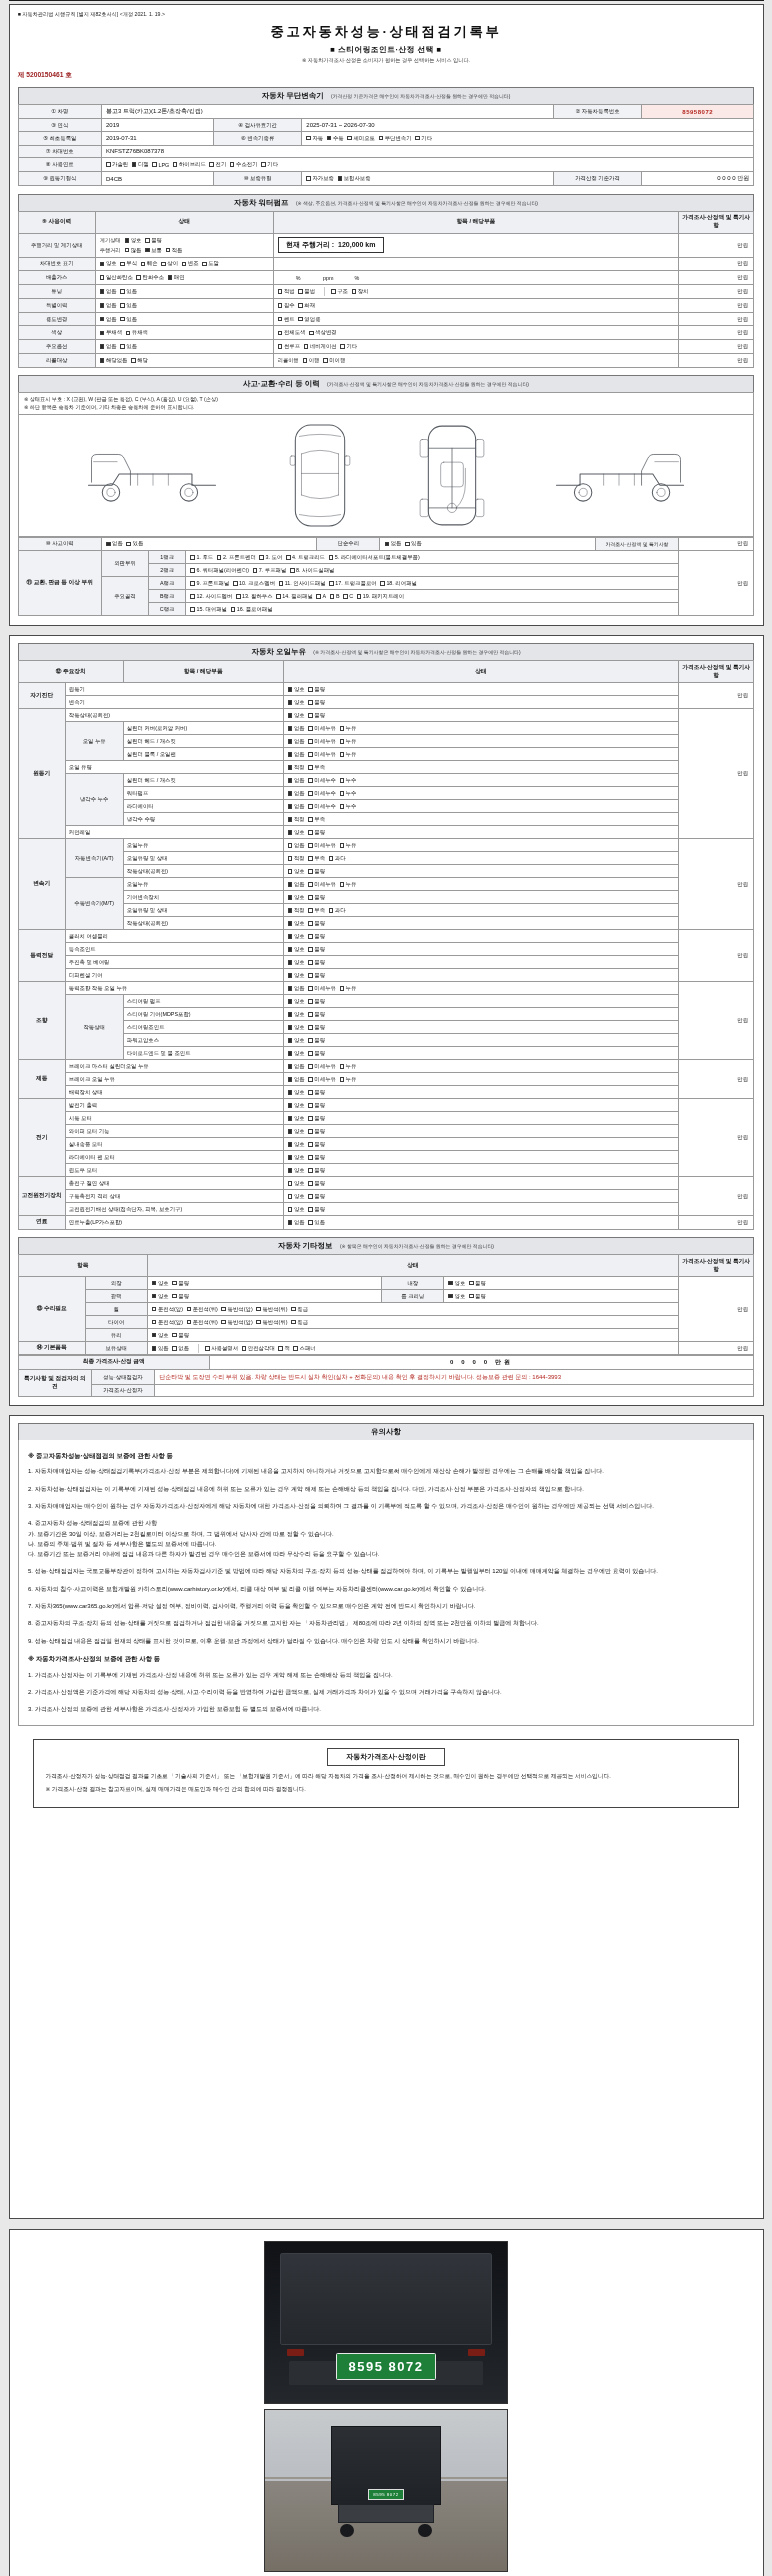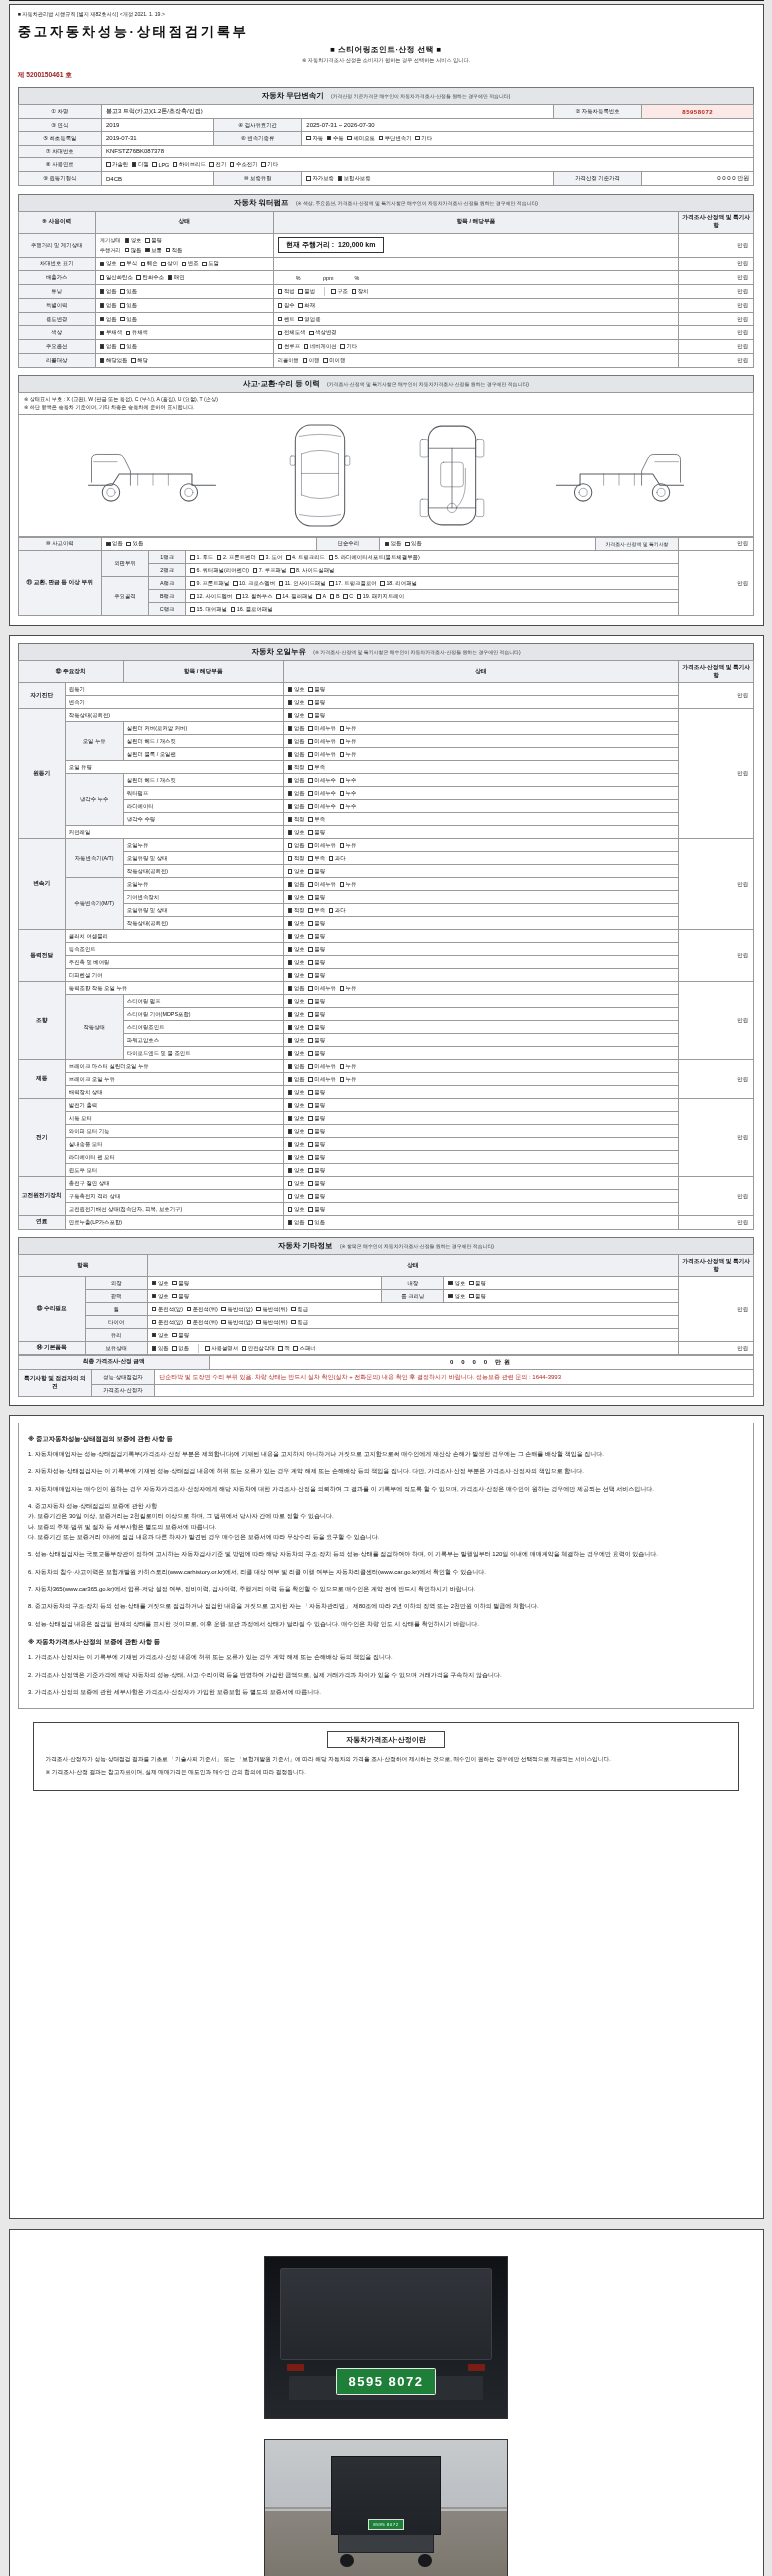--- a/index.html
+++ b/index.html
@@ -1,21 +1,21 @@
 <!DOCTYPE html>
 <html style="font-size:8.2px"><head>
 <meta charset="utf-8">
 <style>
   html,body{margin:0;padding:0;background:#e8e8e8;}
   body{font-family:"Liberation Sans","DejaVu Sans",sans-serif;color:#101010;}
   .page{width:755px;margin:0 auto;padding:3.1px 0 5.2px;border-top:1.5px solid #1a1a1a;border-bottom:1.5px solid #1a1a1a;}
   .box{background:#fff;border:0.8px solid #4a4a4a;padding:6.2px 8.2px 8.2px;margin-bottom:9.3px;box-sizing:border-box;}
   .box-a{min-height:541px}.box-c{min-height:804px}.box-d{min-height:361px}
   .form-ref{font-size:5.2px;color:#222;}
-  .main-title{font-size:13.4px;font-weight:bold;letter-spacing:2.6px;margin-top:5.2px;}
+  .main-title{text-align:center;font-size:13.4px;font-weight:bold;letter-spacing:2.6px;margin-top:5.2px;}
   .main-sub{text-align:center;font-size:7.7px;font-weight:bold;margin-top:3.1px;letter-spacing:0.5px;}
   .main-note{text-align:center;font-size:5.2px;color:#333;margin-top:2.1px;}
   .doc-no{font-size:6.7px;font-weight:bold;margin:7.2px 0 2.1px;color:#9c2020;}
   .sec{margin-top:7.2px;}
   .sec-bar{border:0.5px solid #777;border-bottom:none;background:#e3e5e9;text-align:center;padding:3.1px 2.1px;font-size:7.5px;font-weight:bold;}
   .sec-bar .sec-note{font-weight:normal;font-size:4.9px;margin-left:5.2px;color:#333;}
   table.ftable{width:100%;border-collapse:collapse;font-size:5.7px;background:#fff;}
   .ftable td,.ftable th{border:0.5px solid #9a9a9a;padding:1.5px 3.1px;vertical-align:middle;}
   .ftable th{background:#eef0f3;font-size:5.7px;font-weight:bold;padding:2.6px 2.1px;}
   td.lab{background:#f1f2f5;text-align:center;font-size:5.4px;padding:2.1px 2.6px;}
@@ -43,21 +43,21 @@
   .mt-1{margin-top:-0.5px;}
   .remark-red{color:#b3261e;font-size:5.4px;line-height:1.5;}
   .final-lab{width:185px;text-align:center;}
   .final-val{text-align:center;font-size:6.7px;letter-spacing:3.1px;font-weight:bold;}
   .notice-wrap{padding:3.1px 9.3px;border:0.5px solid #9a9a9a;border-top:none;}
   .nhead{font-weight:bold;font-size:6.4px;margin:9.3px 0 5.2px;}
   .nitem{font-size:6px;line-height:1.7;margin-bottom:7.2px;white-space:pre-line;}
   .nbox{border:0.8px solid #444;margin:13.4px 15.5px 5.2px;padding:8.2px 11.3px;}
   .nbox-title{width:max-content;margin:0 auto 6.2px;border:0.8px solid #444;padding:2.6px 18.5px;font-weight:bold;font-size:7px;}
   .nbox-line{font-size:5.7px;line-height:1.7;margin-bottom:4.1px;}
-  .photo{width:242px;height:161px;margin:20px auto;position:relative;border:0.5px solid #333;overflow:hidden;}
+  .photo{width:242px;height:161px;margin:5px auto;position:relative;border:0.5px solid #333;overflow:hidden;}
   .photo1{background:linear-gradient(180deg,#101216 0%,#1a1d22 55%,#24272c 100%);}
   .p1-body{position:absolute;left:6%;right:6%;top:7%;height:56%;background:linear-gradient(180deg,#31353b,#24272b);border-radius:2.1px;border:0.5px solid #3c4046;}
   .p1-bumper{position:absolute;left:10%;right:10%;bottom:11%;height:15%;background:#2b2e33;border-radius:1.5px;}
   .p1-plate{position:absolute;left:50%;bottom:14%;transform:translateX(-50%);width:98px;height:25px;background:#1e7f39;border:1px solid #e8e8e8;border-radius:1.5px;display:flex;align-items:center;justify-content:center;color:#fff;font-weight:bold;font-size:13px;letter-spacing:1.5px;}
   .p1-light{position:absolute;bottom:29%;width:17.5px;height:7.2px;background:#7a1d14;border-radius:1px;}
   .p1-light.left{left:9%}.p1-light.right{right:9%}
   .photo2{background:linear-gradient(180deg,#c6cacd 0%,#babec2 44%,#8a867f 44%,#756f66 100%);}
   .p2-fence{position:absolute;left:0;right:0;top:42%;height:1.5px;background:#9a958d;}
   .p2-truck{position:absolute;left:50%;top:10%;transform:translateX(-50%);width:110px;height:112px;}
   .p2-box{position:absolute;left:0;right:0;top:0;height:77px;background:linear-gradient(180deg,#2c2f33,#1f2226);border:1px solid #15171a;}
@@ -1715,20 +1715,23 @@
         <tr>
           <td class="lab">가격조사·산정자</td>
           <td class="val"></td>
         </tr>
       </tbody>
         </table>
     </div>
   </div>
 
   <div class="box box-c">
+    <div class="sec-bar">
+      <span>유의사항</span>
+    </div>
     <div class="notice-wrap" id="notices-content">
         <div class="nhead">※ 중고자동차성능·상태점검의 보증에 관한 사항 등</div>
         <div class="nitem">1. 자동차매매업자는 성능·상태점검기록부(가격조사·산정 부분은 제외합니다)에 기재된 내용을 고지하지 아니하거나 거짓으로 고지함으로써 매수인에게 재산상 손해가 발생한 경우에는 그 손해를 배상할 책임을 집니다.</div>
         <div class="nitem">2. 자동차성능·상태점검자는 이 기록부에 기재된 성능·상태점검 내용에 허위 또는 오류가 있는 경우 계약 해제 또는 손해배상 등의 책임을 집니다. 다만, 가격조사·산정 부분은 가격조사·산정자의 책임으로 합니다.</div>
         <div class="nitem">3. 자동차매매업자는 매수인이 원하는 경우 자동차가격조사·산정자에게 해당 자동차에 대한 가격조사·산정을 의뢰하여 그 결과를 이 기록부에 적도록 할 수 있으며, 가격조사·산정은 매수인이 원하는 경우에만 제공되는 선택 서비스입니다.</div>
         <div class="nitem">4. 중고자동차 성능·상태점검의 보증에 관한 사항
 가. 보증기간은 30일 이상, 보증거리는 2천킬로미터 이상으로 하며, 그 범위에서 당사자 간에 따로 정할 수 있습니다.
 나. 보증의 주체·범위 및 절차 등 세부사항은 별도의 보증서에 따릅니다.
 다. 보증기간 또는 보증거리 이내에 점검 내용과 다른 하자가 발견된 경우 매수인은 보증서에 따라 무상수리 등을 요구할 수 있습니다.</div>
         <div class="nitem">5. 성능·상태점검자는 국토교통부장관이 정하여 고시하는 자동차검사기준 및 방법에 따라 해당 자동차의 구조·장치 등의 성능·상태를 점검하여야 하며, 이 기록부는 발행일부터 120일 이내에 매매계약을 체결하는 경우에만 효력이 있습니다.</div>

